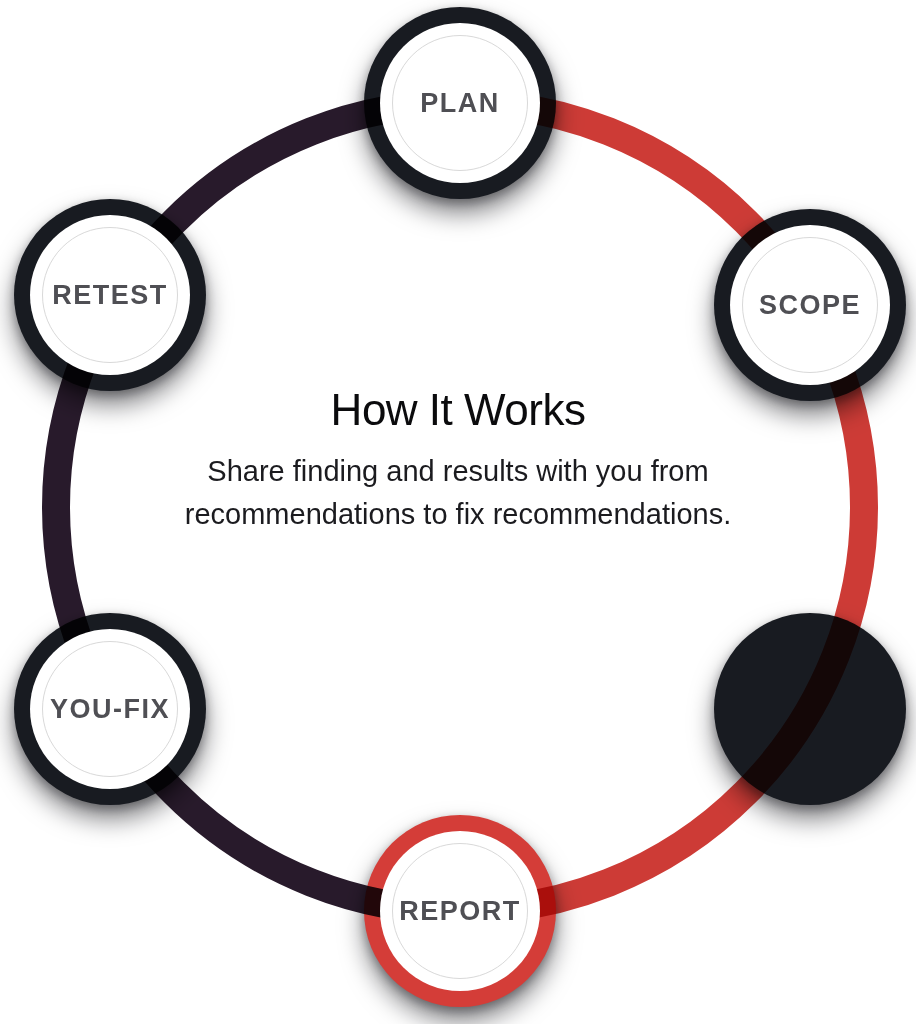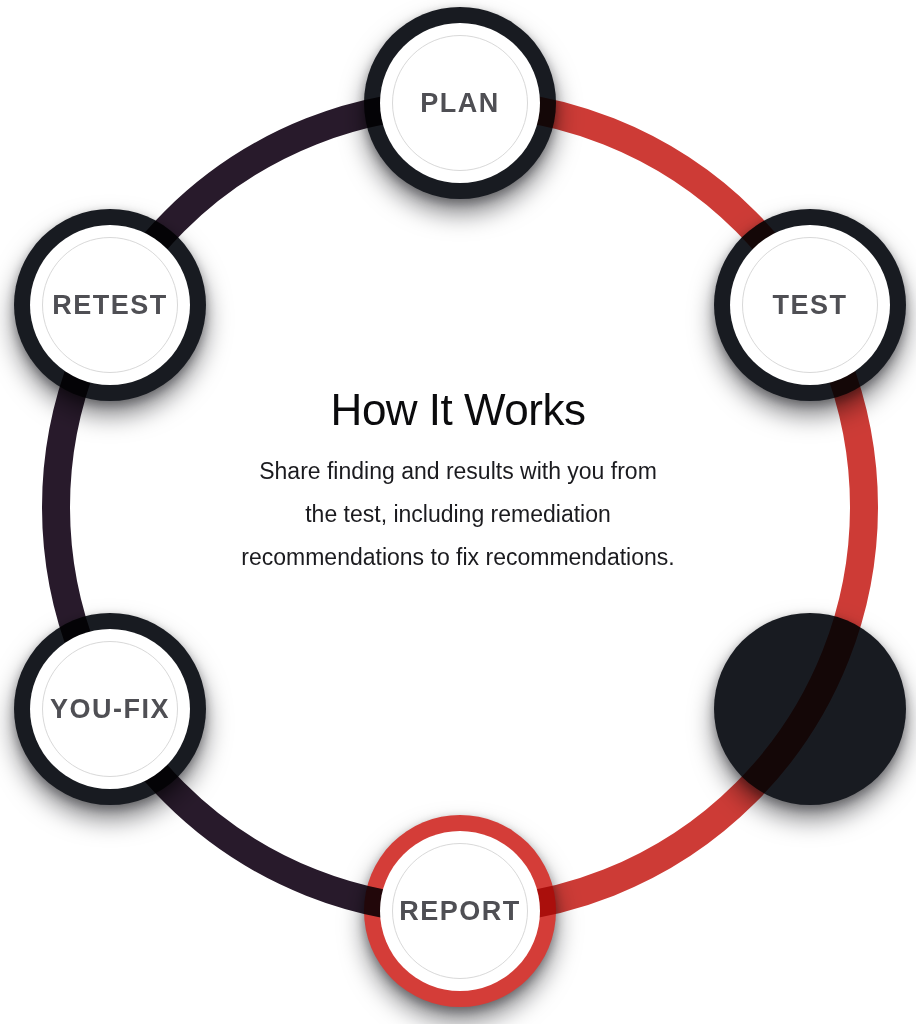--- a/index.html
+++ b/index.html
@@ -71,41 +71,41 @@
     letter-spacing:1.5px;
     color:var(--label);
     white-space:nowrap;
   }
   
   .node-plan   { left:364px; top:7px;   }
   .node-scope  { left:714px; top:209px; }
   .node-test   { left:714px; top:613px; }
   .node-report { left:364px; top:815px; }
   .node-youfix { left:14px;  top:613px; }
-  .node-retest { left:14px;  top:209px; }
+  .node-retest { left:14px;  top:199px; }
   
   .center-text{
     position:absolute;
     left:0; right:0;
     top:388px;
     z-index:4;
     text-align:center;
   }
   .center-text .title{
     margin:0;
     font-size:44px;
     line-height:44px;
     font-weight:normal;
     letter-spacing:-0.5px;
     color:var(--heading);
   }
   .center-text .subtitle{
     margin:18px auto 0;
     width:560px;
-    font-size:23px;
+    font-size:29px;
     line-height:43px;
     font-weight:500;
     color:var(--body-text);
   }
 </style>
 </head>
 <body>
 
 <div class="stage">
 
@@ -117,21 +117,21 @@
   <div class="node node-plan">
     <div class="ring"></div>
     <div class="face">
       <span class="step-label">PLAN</span>
     </div>
   </div>
 
   <div class="node node-scope">
     <div class="ring"></div>
     <div class="face">
-      <span class="step-label">TEST</span>
+      <span class="step-label">SCOPE</span>
     </div>
   </div>
 
   <div class="node node-test">
     <div class="ring"></div>
   </div>
 
   <div class="node node-report highlighted">
     <div class="ring"></div>
     <div class="face">
@@ -150,18 +150,17 @@
     <div class="ring"></div>
     <div class="face">
       <span class="step-label">RETEST</span>
     </div>
   </div>
 
   <div class="center-text">
     <h1 class="title">How It Works</h1>
     <div class="subtitle">
       <div>Share finding and results with you from</div>
-      <div>the test, including remediation</div>
       <div>recommendations to fix recommendations.</div>
     </div>
   </div>
 
 </div>
 
 </body></html>

